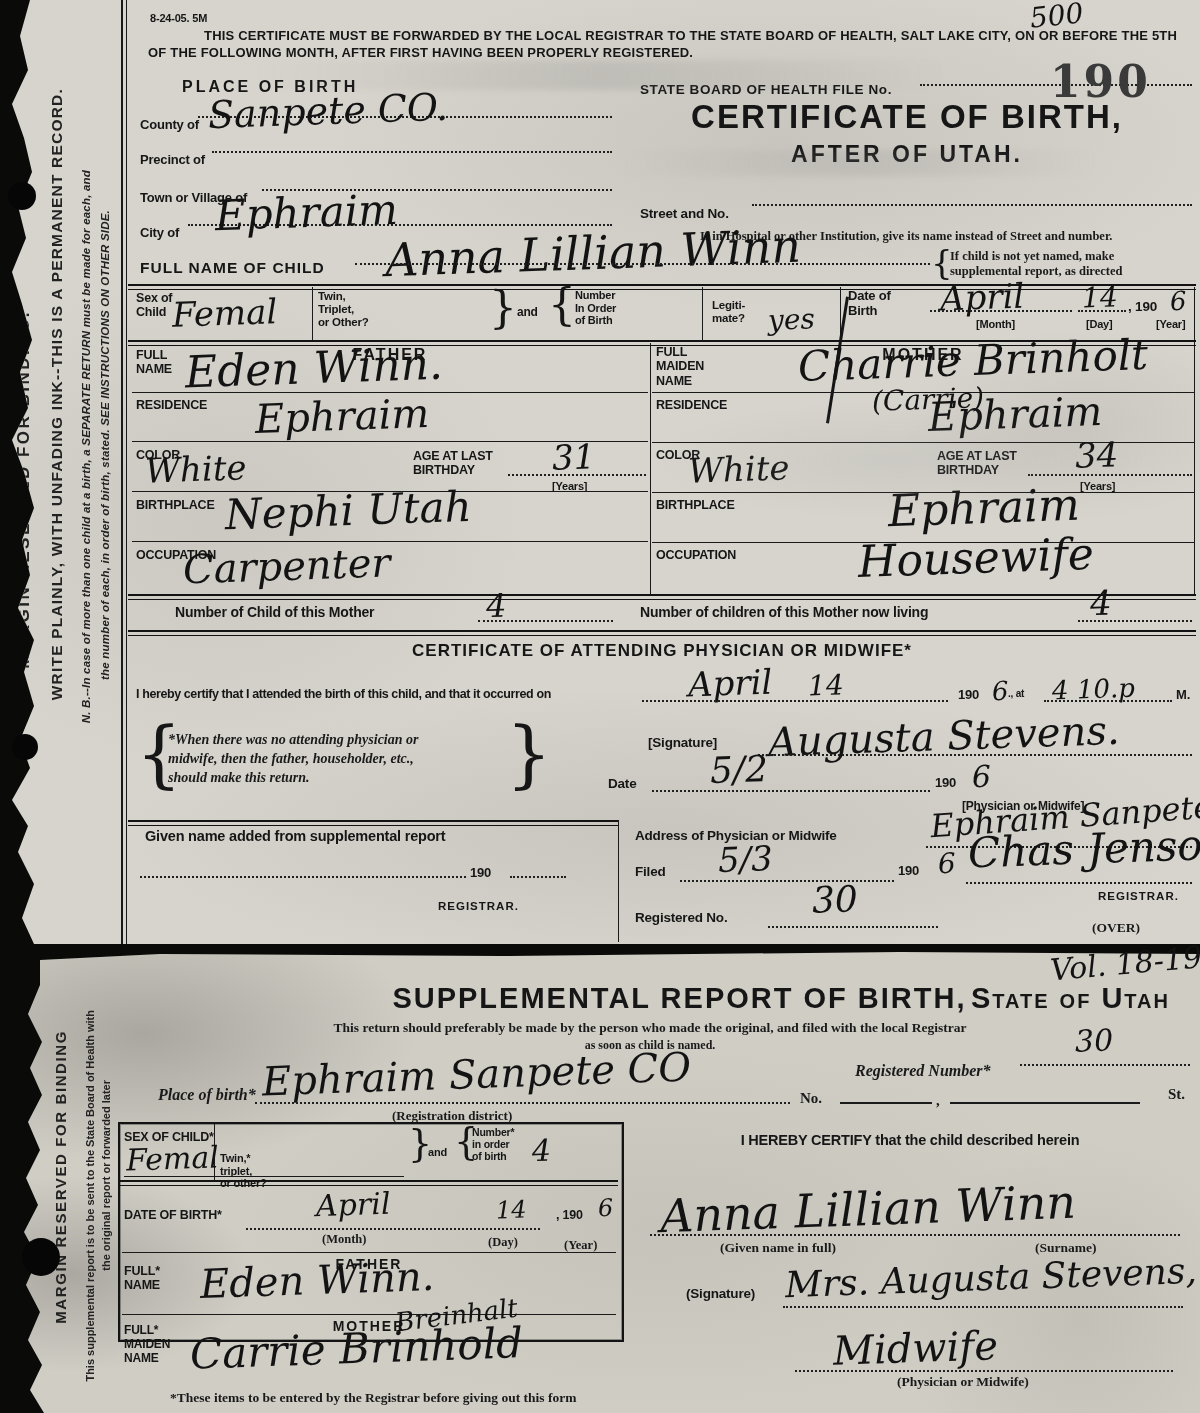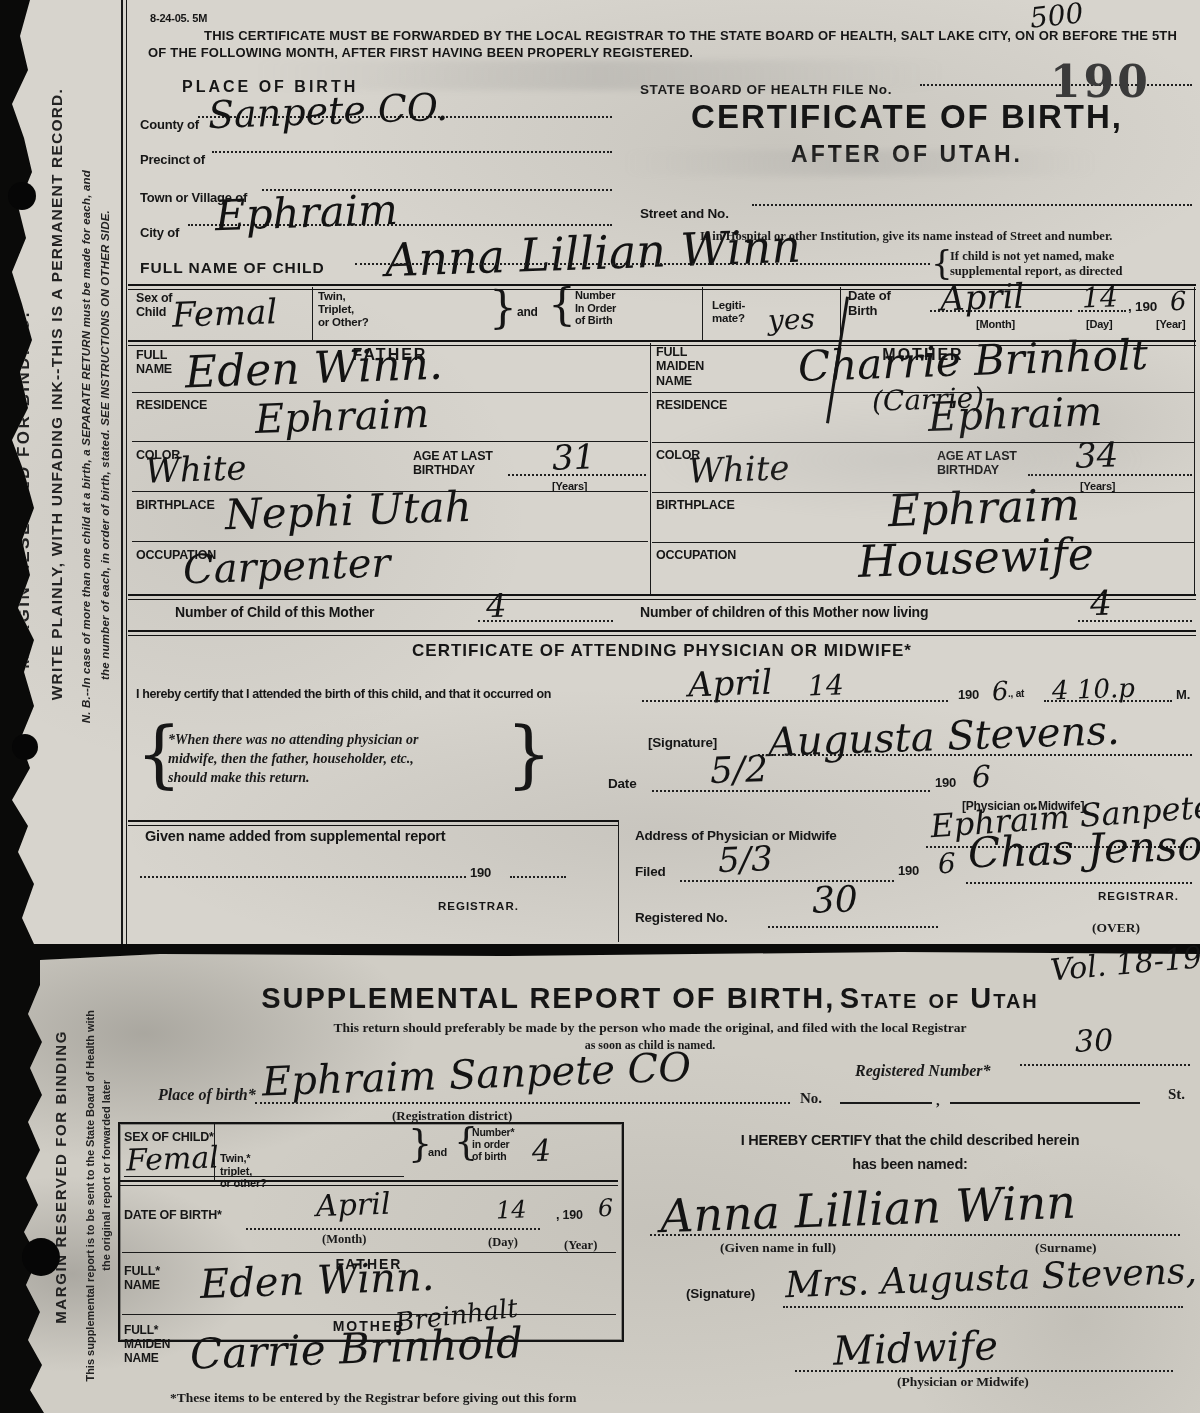--- a/index.html
+++ b/index.html
@@ -232,21 +232,21 @@
 
   <div class="paper" id="paper-bottom"></div>
   <div class="abs" style="left:0;top:950px;width:1200px;height:463px;">
 
     <span class="v" style="left:52px;top:1030px;font-size:15px;letter-spacing:1.6px;position:absolute;top:80px;left:52px;">MARGIN RESERVED FOR BINDING</span>
     <span class="v" style="position:absolute;left:84px;top:60px;font-size:11px;">This supplemental report is to be sent to the State Board of Health with</span>
     <span class="v" style="position:absolute;left:100px;top:130px;font-size:11px;">the original report or forwarded later</span>
 
     <span class="hw" style="position:absolute;left:1050px;top:-2px;font-size:30px;transform:rotate(-5deg);">Vol. 18-190</span>
 
-    <div class="abs" style="position:absolute;left:130px;top:32px;width:1040px;text-align:center;">
+    <div class="abs" style="position:absolute;left:130px;top:32px;width:1040px;text-align:right;">
       <span class="lbl" style="position:static;font-size:29px;letter-spacing:2px;">SUPPLEMENTAL REPORT OF BIRTH,</span>
       <span class="lbl" style="position:static;font-size:29px;letter-spacing:2px;font-variant:small-caps;">State of Utah</span>
     </div>
     <div class="ser" style="position:absolute;left:130px;top:70px;width:1040px;text-align:center;font-size:13.5px;">This return should preferably be made by the person who made the original, and filed with the local Registrar</div>
     <div class="ser" style="position:absolute;left:130px;top:88px;width:1040px;text-align:center;font-size:12px;">as soon as child is named.</div>
 
     <span class="ser" style="position:absolute;left:855px;top:112px;font-size:16px;font-style:italic;">Registered Number*</span>
     <div class="dl" style="position:absolute;left:1020px;top:114px;width:170px;"></div>
     <span class="hw" style="position:absolute;left:1075px;top:76px;font-size:30px;">30</span>
 
@@ -297,21 +297,20 @@
     <div class="lbl" style="position:absolute;left:118px;top:368px;width:502px;text-align:center;font-size:14px;letter-spacing:2px;">MOTHER</div>
     <div class="lbl pre" style="position:absolute;left:124px;top:374px;font-size:12px;">FULL*
 MAIDEN
 NAME</div>
     <span class="hw" style="position:absolute;left:395px;top:352px;font-size:26px;transform:rotate(-7deg);">Breinhalt</span>
     <span class="hw" style="position:absolute;left:190px;top:378px;font-size:42px;">Carrie Brinhold</span>
 
     <div class="ser" style="position:absolute;left:130px;top:440px;font-size:13.5px;margin-left:40px;">*These items to be entered by the Registrar before giving out this form</div>
 
     <div class="lbl" style="position:absolute;left:645px;top:182px;width:530px;text-align:center;font-size:14.5px;">I HEREBY CERTIFY that the child described herein</div>
-    <div class="lbl" style="position:absolute;left:645px;top:206px;width:530px;text-align:center;font-size:14.5px;">has been named:</div>
     <span class="hw" style="position:absolute;left:660px;top:236px;font-size:46px;">Anna Lillian Winn</span>
     <div class="dl" style="position:absolute;left:650px;top:284px;width:530px;"></div>
     <span class="ser" style="position:absolute;left:720px;top:290px;font-size:13.5px;">(Given name in full)</span>
     <span class="ser" style="position:absolute;left:1035px;top:290px;font-size:13.5px;">(Surname)</span>
     <span class="lbl" style="position:absolute;left:686px;top:336px;font-size:13.5px;">(Signature)</span>
     <span class="hw" style="position:absolute;left:785px;top:310px;font-size:36px;">Mrs. Augusta Stevens,</span>
     <div class="dl" style="position:absolute;left:783px;top:356px;width:400px;"></div>
     <span class="hw" style="position:absolute;left:833px;top:378px;font-size:40px;">Midwife</span>
     <div class="dl" style="position:absolute;left:795px;top:420px;width:378px;"></div>
     <span class="ser" style="position:absolute;left:897px;top:424px;font-size:13.5px;">(Physician or Midwife)</span>

